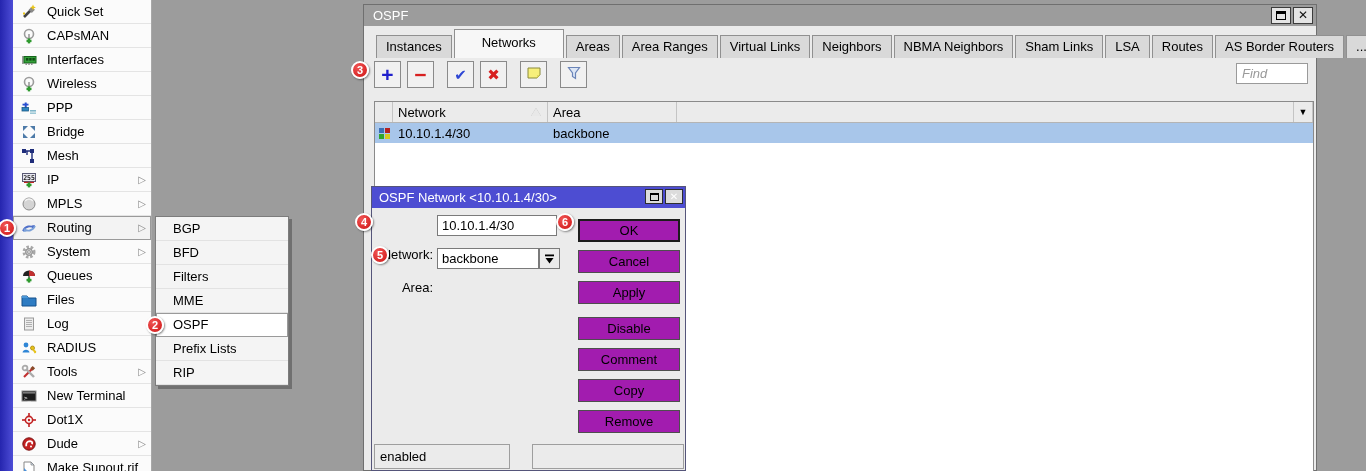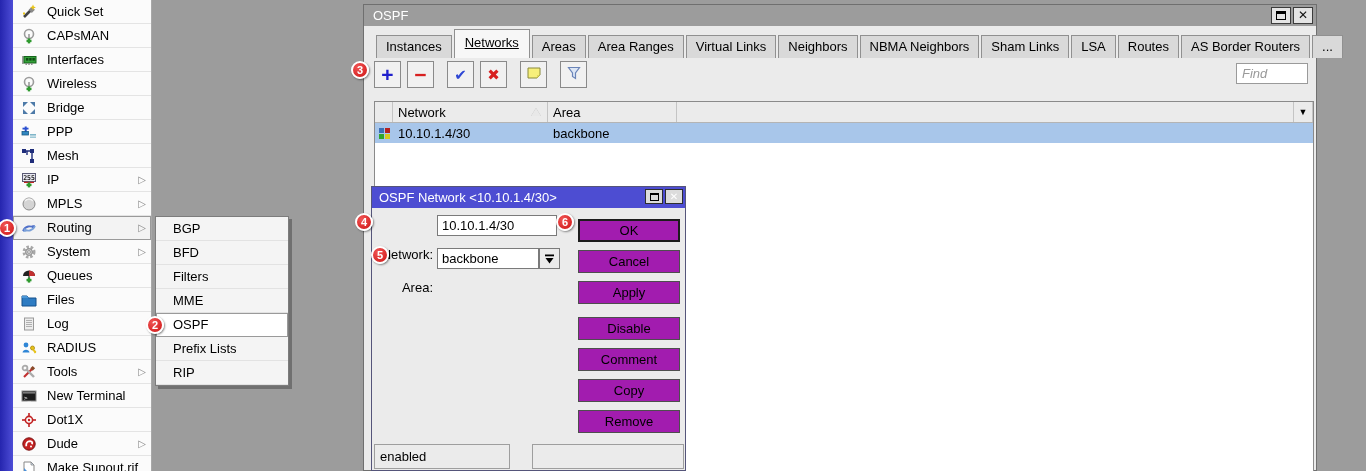--- a/index.html
+++ b/index.html
@@ -39,21 +39,21 @@
   .win-ctrls { position:absolute; right:3px; top:2px; display:flex; gap:2px; }
   .ctrl-btn { width:20px; height:17px; background:#e4e4e4; border:1px solid #3c3c3c;
     display:flex; align-items:center; justify-content:center; font-size:12px;
     font-weight:bold; color:#111; cursor:default; }
   .ctrl-btn .maxg { width:10px; height:9px; border:1px solid #000; border-top-width:3px; }
 
   .tabs { position:absolute; left:12px; top:23px; right:60px; height:30px;
     display:flex; align-items:flex-end; gap:2px; }
   .tab { height:23px; line-height:22px; padding:0 9px; background:#d9d9d9;
     border:1px solid #909090; border-bottom:none; white-space:nowrap; cursor:default; }
-  .tab.active { height:29px; line-height:26px; background:#f7f7f7; padding:0 10px;text-decoration:underline; }
+  .tab.active { height:29px; line-height:26px; background:#f7f7f7; padding:0 27px; }
 
   .toolbar { position:absolute; left:10px; top:56px; display:flex; }
   .tb-btn { width:27px; height:27px; background:#f1f1f1; border:1px solid #8a8a8a;
     display:flex; align-items:center; justify-content:center; margin-right:6px; cursor:default; }
   .tb-btn.gap { margin-left:7px; }
   .g-plus  { color:#2020cc; font-size:21px; font-weight:bold; line-height:20px; }
   .g-minus { color:#d82020; font-size:21px; font-weight:bold; line-height:18px; }
   .g-check { color:#2d46d4; font-size:15px; font-weight:bold; }
   .g-cross { color:#d82020; font-size:15px; font-weight:bold; }
 
@@ -157,37 +157,37 @@
           <circle cx="8" cy="6" r="4.5" fill="none" stroke="#9c9c9c" stroke-width="1.6"></circle>
           <line x1="8" y1="6" x2="8" y2="12" stroke="#9c9c9c" stroke-width="1.6"></line>
           <rect x="6.8" y="10.4" width="2.4" height="5" fill="#2f9a2f"></rect>
           <rect x="5.5" y="11.7" width="5" height="2.4" fill="#2f9a2f"></rect>
         </svg></span>
     <span class="lbl">Wireless</span>
   </div>
 
   <div class="side-item">
     <span class="icn"><svg viewBox="0 0 16 16" width="16" height="16">
-          <path d="M2 2l5 0-5 5z" fill="#4d7aa8"></path>
-          <path d="M14 2l0 5-5-5z" fill="#4d7aa8"></path>
-          <path d="M2 14l0-5 5 5z" fill="#4d7aa8"></path>
-          <path d="M14 14l-5 0 5-5z" fill="#4d7aa8"></path>
-        </svg></span>
-    <span class="lbl">Bridge</span>
-  </div>
-
-  <div class="side-item">
-    <span class="icn"><svg viewBox="0 0 16 16" width="16" height="16">
           <rect x="1.5" y="1.5" width="2" height="6" fill="#2a4fd0" transform="translate(2.2 1)"></rect>
           <rect x="0.5" y="3.7" width="6" height="1.8" fill="#2a4fd0" transform="translate(1 0)"></rect>
           <rect x="1" y="7.5" width="6.5" height="3.5" fill="#2f86c0" stroke="#1a5a86" stroke-width="0.8"></rect>
           <rect x="9" y="10" width="6" height="1.6" fill="#7fb5c9"></rect>
           <rect x="9" y="12.4" width="6" height="1.6" fill="#9ec8d6"></rect>
         </svg></span>
     <span class="lbl">PPP</span>
+  </div>
+
+  <div class="side-item">
+    <span class="icn"><svg viewBox="0 0 16 16" width="16" height="16">
+          <path d="M2 2l5 0-5 5z" fill="#4d7aa8"></path>
+          <path d="M14 2l0 5-5-5z" fill="#4d7aa8"></path>
+          <path d="M2 14l0-5 5 5z" fill="#4d7aa8"></path>
+          <path d="M14 14l-5 0 5-5z" fill="#4d7aa8"></path>
+        </svg></span>
+    <span class="lbl">Bridge</span>
   </div>
 
   <div class="side-item">
     <span class="icn"><svg viewBox="0 0 16 16" width="16" height="16">
           <polyline points="3,3 11,3 11,12" fill="none" stroke="#1f2d7a" stroke-width="1.4"></polyline>
           <line x1="6" y1="3" x2="6" y2="7" stroke="#1f2d7a" stroke-width="1.4"></line>
           <rect x="1" y="1" width="4" height="4" fill="#1f2d7a"></rect>
           <rect x="9" y="1" width="4" height="4" fill="#1f2d7a"></rect>
           <rect x="9" y="11" width="4" height="4" fill="#1f2d7a"></rect>
         </svg></span>

